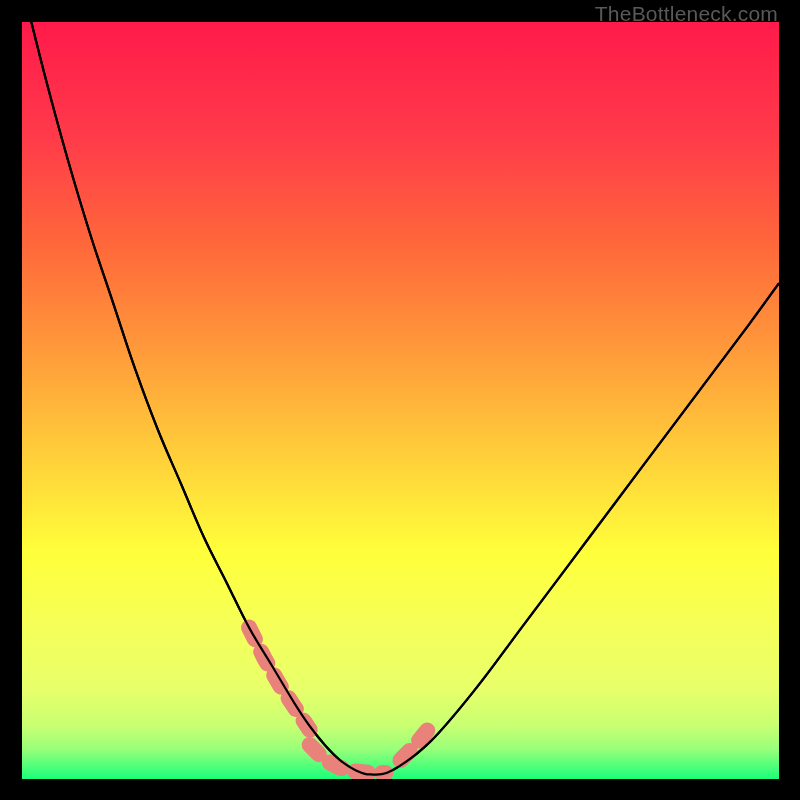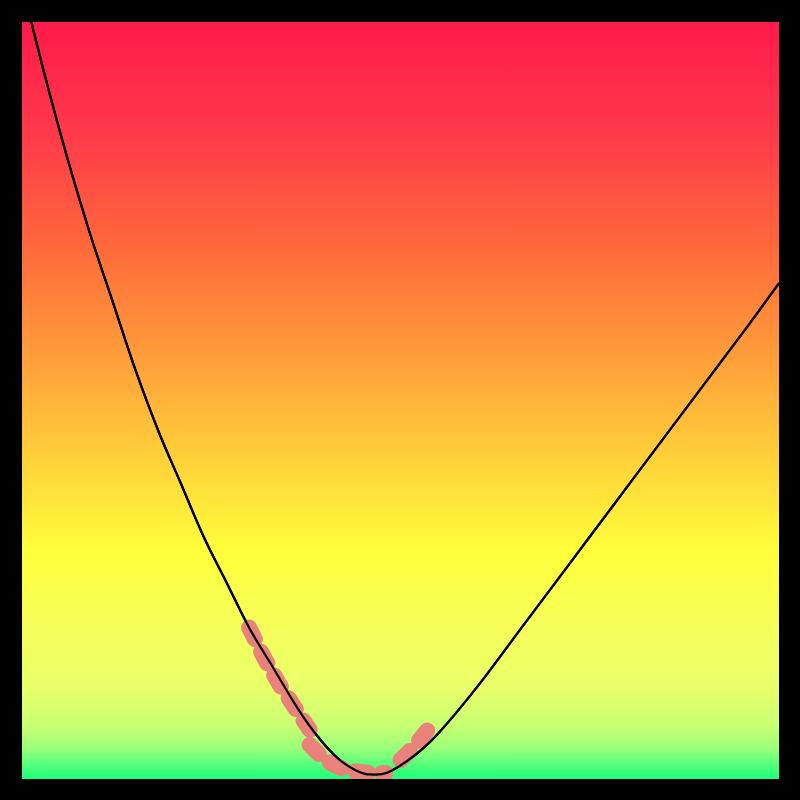--- a/index.html
+++ b/index.html
@@ -35,13 +35,14 @@
       <rect x="0" y="0" width="757" height="757" fill="url(#bg-grad)"></rect>
     </svg>
     <svg class="curve-layer" viewBox="0 0 757 757" preserveAspectRatio="none">
       <path id="main-curve" fill="none" stroke="#000000" stroke-width="2.2" d="M 0 -37.85000000000002 C 4.0878 -21.498800000000017, 14.534400000000002 21.65020000000001, 22.71 52.99000000000001 C 30.8856 84.3298, 37.2444 107.6454, 45.42 136.26 C 53.595600000000005 164.8746, 59.95439999999999 186.07060000000004, 68.13 211.96000000000004 C 76.3056 237.84940000000003, 82.6644 255.5632, 90.84 280.09 C 99.0156 304.61679999999996, 105.3744 325.0558, 113.55 348.21999999999997 C 121.7256 371.38419999999996, 128.0844 388.34099999999995, 136.26 408.78 C 144.4356 429.219, 150.7944 442.6936, 158.97 461.77 C 167.1456 480.84639999999996, 173.5044 497.0462, 181.68 514.76 C 189.8556 532.4738, 196.2144 543.8288, 204.39000000000001 560.1800000000001 C 212.56560000000002 576.5312000000001, 218.9244 590.6114, 227.1 605.6 C 235.2756 620.5886, 241.6344 629.8240000000001, 249.81 643.45 C 257.9856 657.076, 265.707 670.3992, 272.52 681.3 C 279.33299999999997 692.2008, 282.2096 696.5157, 287.66 704.01 C 293.1104 711.5043, 297.3496 716.8032999999999, 302.8 722.935 C 308.2504 729.0667, 312.4896 733.57842, 317.94 738.075 C 323.3904 742.57158, 327.6296 745.3270600000001, 333.08 747.916 C 338.5304 750.50494, 341.40700000000004 752.458, 348.22 752.458 C 355.033 752.458, 360.0292 753.9114400000001, 370.93 747.916 C 381.8308 741.92056, 393.7914 733.86608, 408.78000000000003 719.15 C 423.76860000000005 704.43392, 437.8488 686.5989999999999, 454.2 666.16 C 470.5512 645.721, 483.2688 627.4016, 499.62 605.6 C 515.9712 583.7984, 528.6887999999999 566.8416, 545.04 545.04 C 561.3912 523.2384, 574.1088 506.2816, 590.46 484.48 C 606.8112000000001 462.6784, 619.5288 445.7216, 635.88 423.92 C 652.2312 402.1184, 664.9488000000001 385.1616, 681.3000000000001 363.36 C 697.6512 341.5584, 713.094 321.1951, 726.72 302.8 C 740.346 284.4049, 751.5496 268.6593, 757 261.16499999999996"></path>
       <path id="hl-left" fill="none" stroke="#e8827a" stroke-width="16" stroke-linecap="round" stroke-dasharray="13 14" d="M 227.1 605.6 L 242.24 635.88 L 257.38 662.375 L 272.52 685.085 L 287.66 707.795"></path>
       <path id="hl-bottom" fill="none" stroke="#e8827a" stroke-width="16" stroke-linecap="round" stroke-dasharray="13 14" d="M 287.66 722.935 L 302.8 738.075 L 317.94 745.645 L 333.08 749.43 L 348.22 750.944 L 363.36 750.944"></path>
       <path id="hl-right" fill="none" stroke="#e8827a" stroke-width="16" stroke-linecap="round" stroke-dasharray="13 14" d="M 378.5 738.075 L 393.64 722.935 L 408.78000000000003 704.01"></path>
       <path id="main-curve-top" fill="none" stroke="#000000" stroke-width="2.2" d="M 0 -37.85000000000002 C 4.0878 -21.498800000000017, 14.534400000000002 21.65020000000001, 22.71 52.99000000000001 C 30.8856 84.3298, 37.2444 107.6454, 45.42 136.26 C 53.595600000000005 164.8746, 59.95439999999999 186.07060000000004, 68.13 211.96000000000004 C 76.3056 237.84940000000003, 82.6644 255.5632, 90.84 280.09 C 99.0156 304.61679999999996, 105.3744 325.0558, 113.55 348.21999999999997 C 121.7256 371.38419999999996, 128.0844 388.34099999999995, 136.26 408.78 C 144.4356 429.219, 150.7944 442.6936, 158.97 461.77 C 167.1456 480.84639999999996, 173.5044 497.0462, 181.68 514.76 C 189.8556 532.4738, 196.2144 543.8288, 204.39000000000001 560.1800000000001 C 212.56560000000002 576.5312000000001, 218.9244 590.6114, 227.1 605.6 C 235.2756 620.5886, 241.6344 629.8240000000001, 249.81 643.45 C 257.9856 657.076, 265.707 670.3992, 272.52 681.3 C 279.33299999999997 692.2008, 282.2096 696.5157, 287.66 704.01 C 293.1104 711.5043, 297.3496 716.8032999999999, 302.8 722.935 C 308.2504 729.0667, 312.4896 733.57842, 317.94 738.075 C 323.3904 742.57158, 327.6296 745.3270600000001, 333.08 747.916 C 338.5304 750.50494, 341.40700000000004 752.458, 348.22 752.458 C 355.033 752.458, 360.0292 753.9114400000001, 370.93 747.916 C 381.8308 741.92056, 393.7914 733.86608, 408.78000000000003 719.15 C 423.76860000000005 704.43392, 437.8488 686.5989999999999, 454.2 666.16 C 470.5512 645.721, 483.2688 627.4016, 499.62 605.6 C 515.9712 583.7984, 528.6887999999999 566.8416, 545.04 545.04 C 561.3912 523.2384, 574.1088 506.2816, 590.46 484.48 C 606.8112000000001 462.6784, 619.5288 445.7216, 635.88 423.92 C 652.2312 402.1184, 664.9488000000001 385.1616, 681.3000000000001 363.36 C 697.6512 341.5584, 713.094 321.1951, 726.72 302.8 C 740.346 284.4049, 751.5496 268.6593, 757 261.16499999999996"></path>
     </svg>
   </div>
+  <div class="watermark">TheBottleneck.com</div>
 </div>
 
 </body></html>

